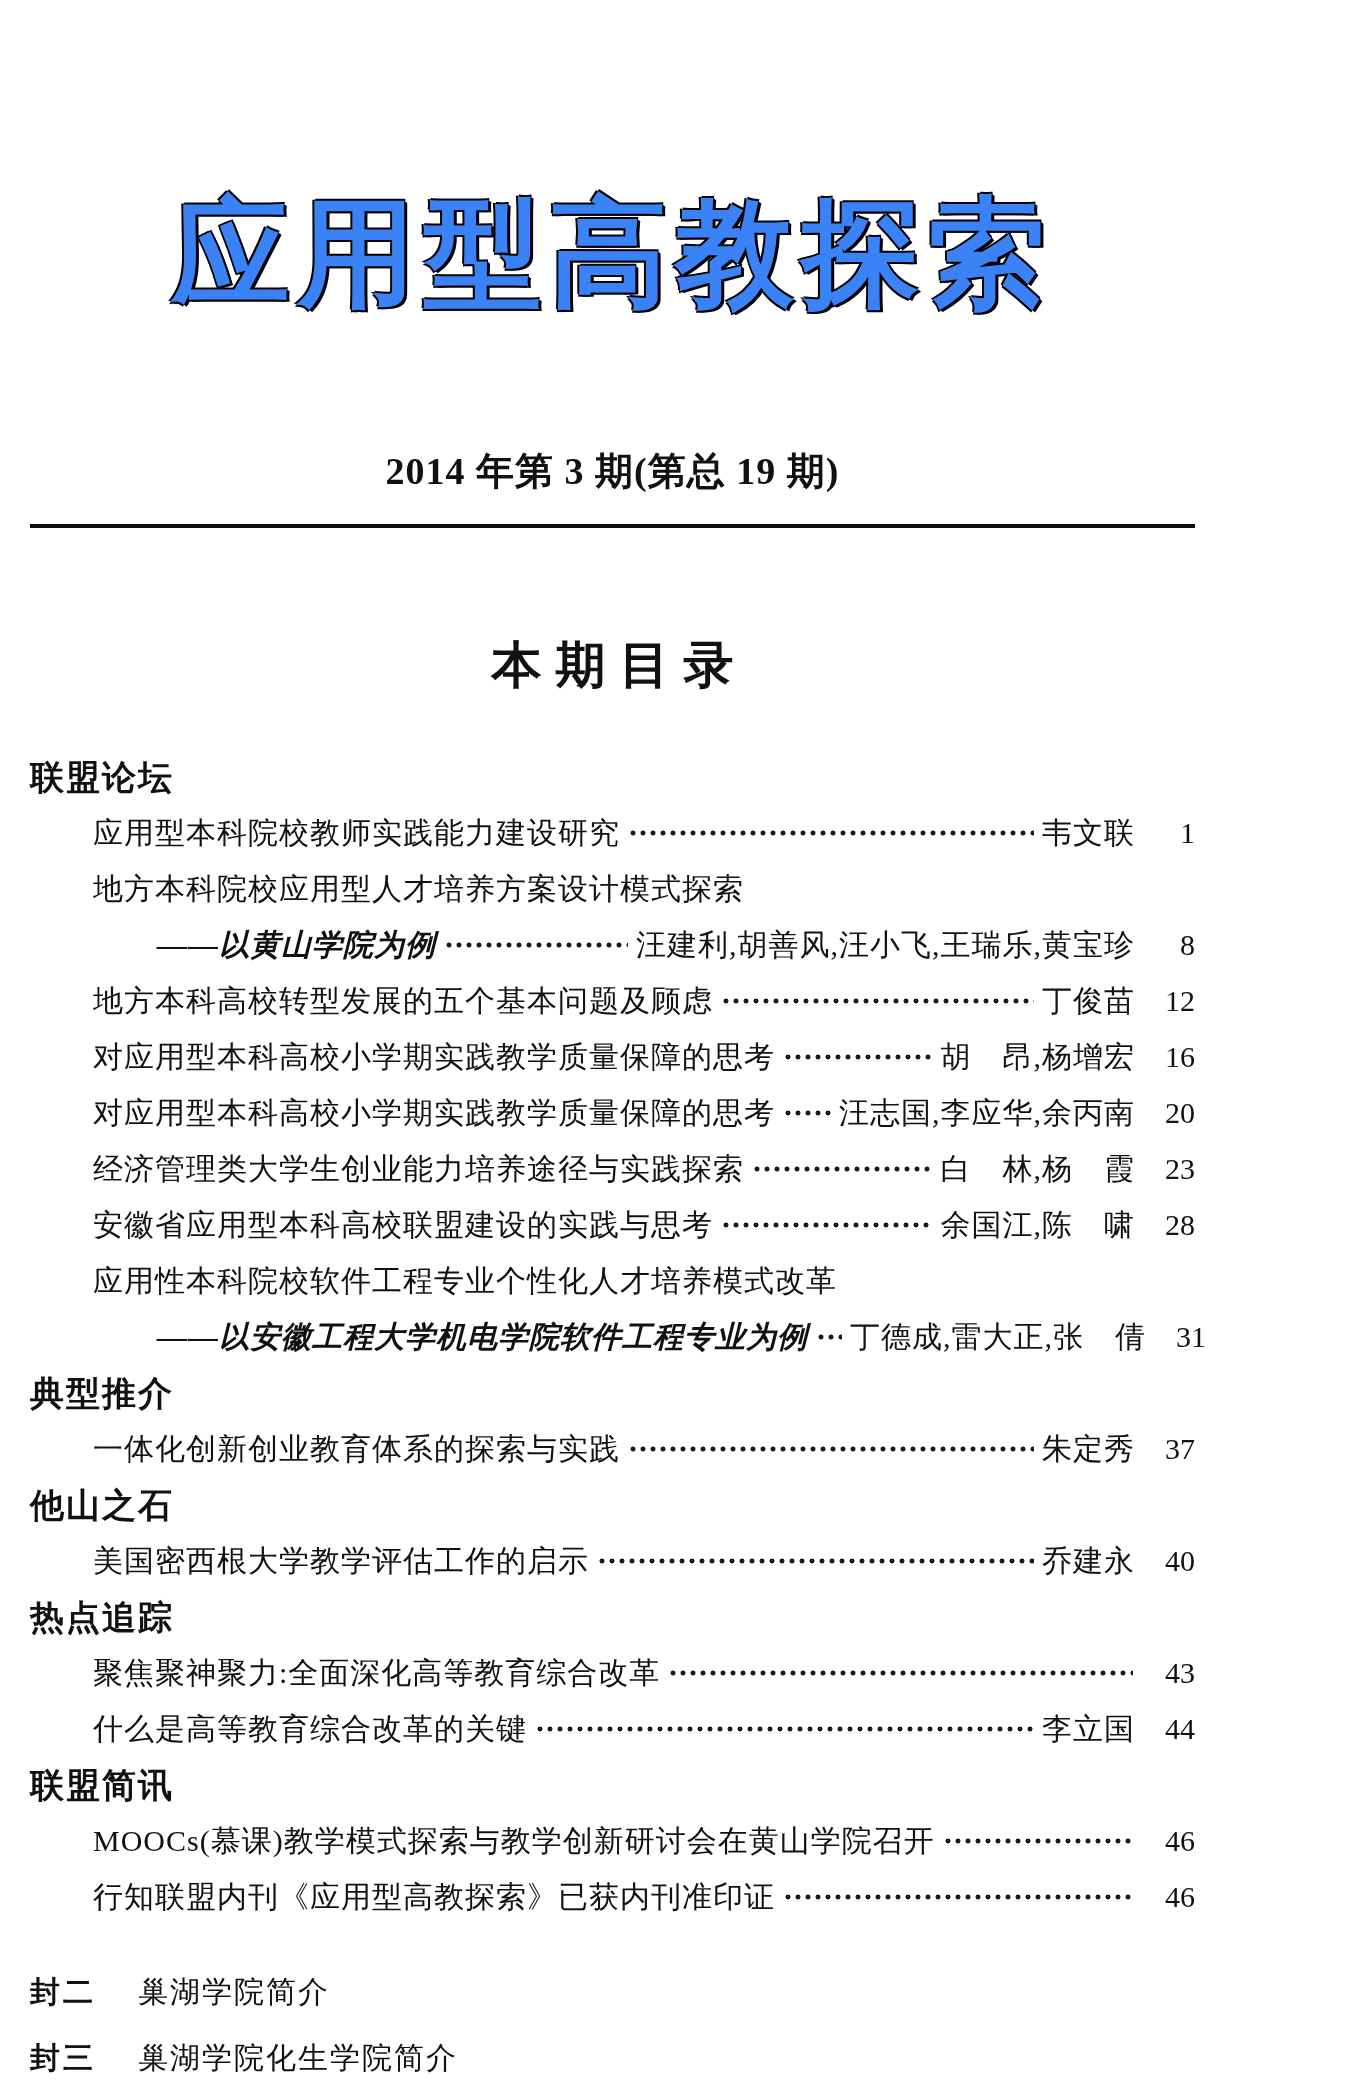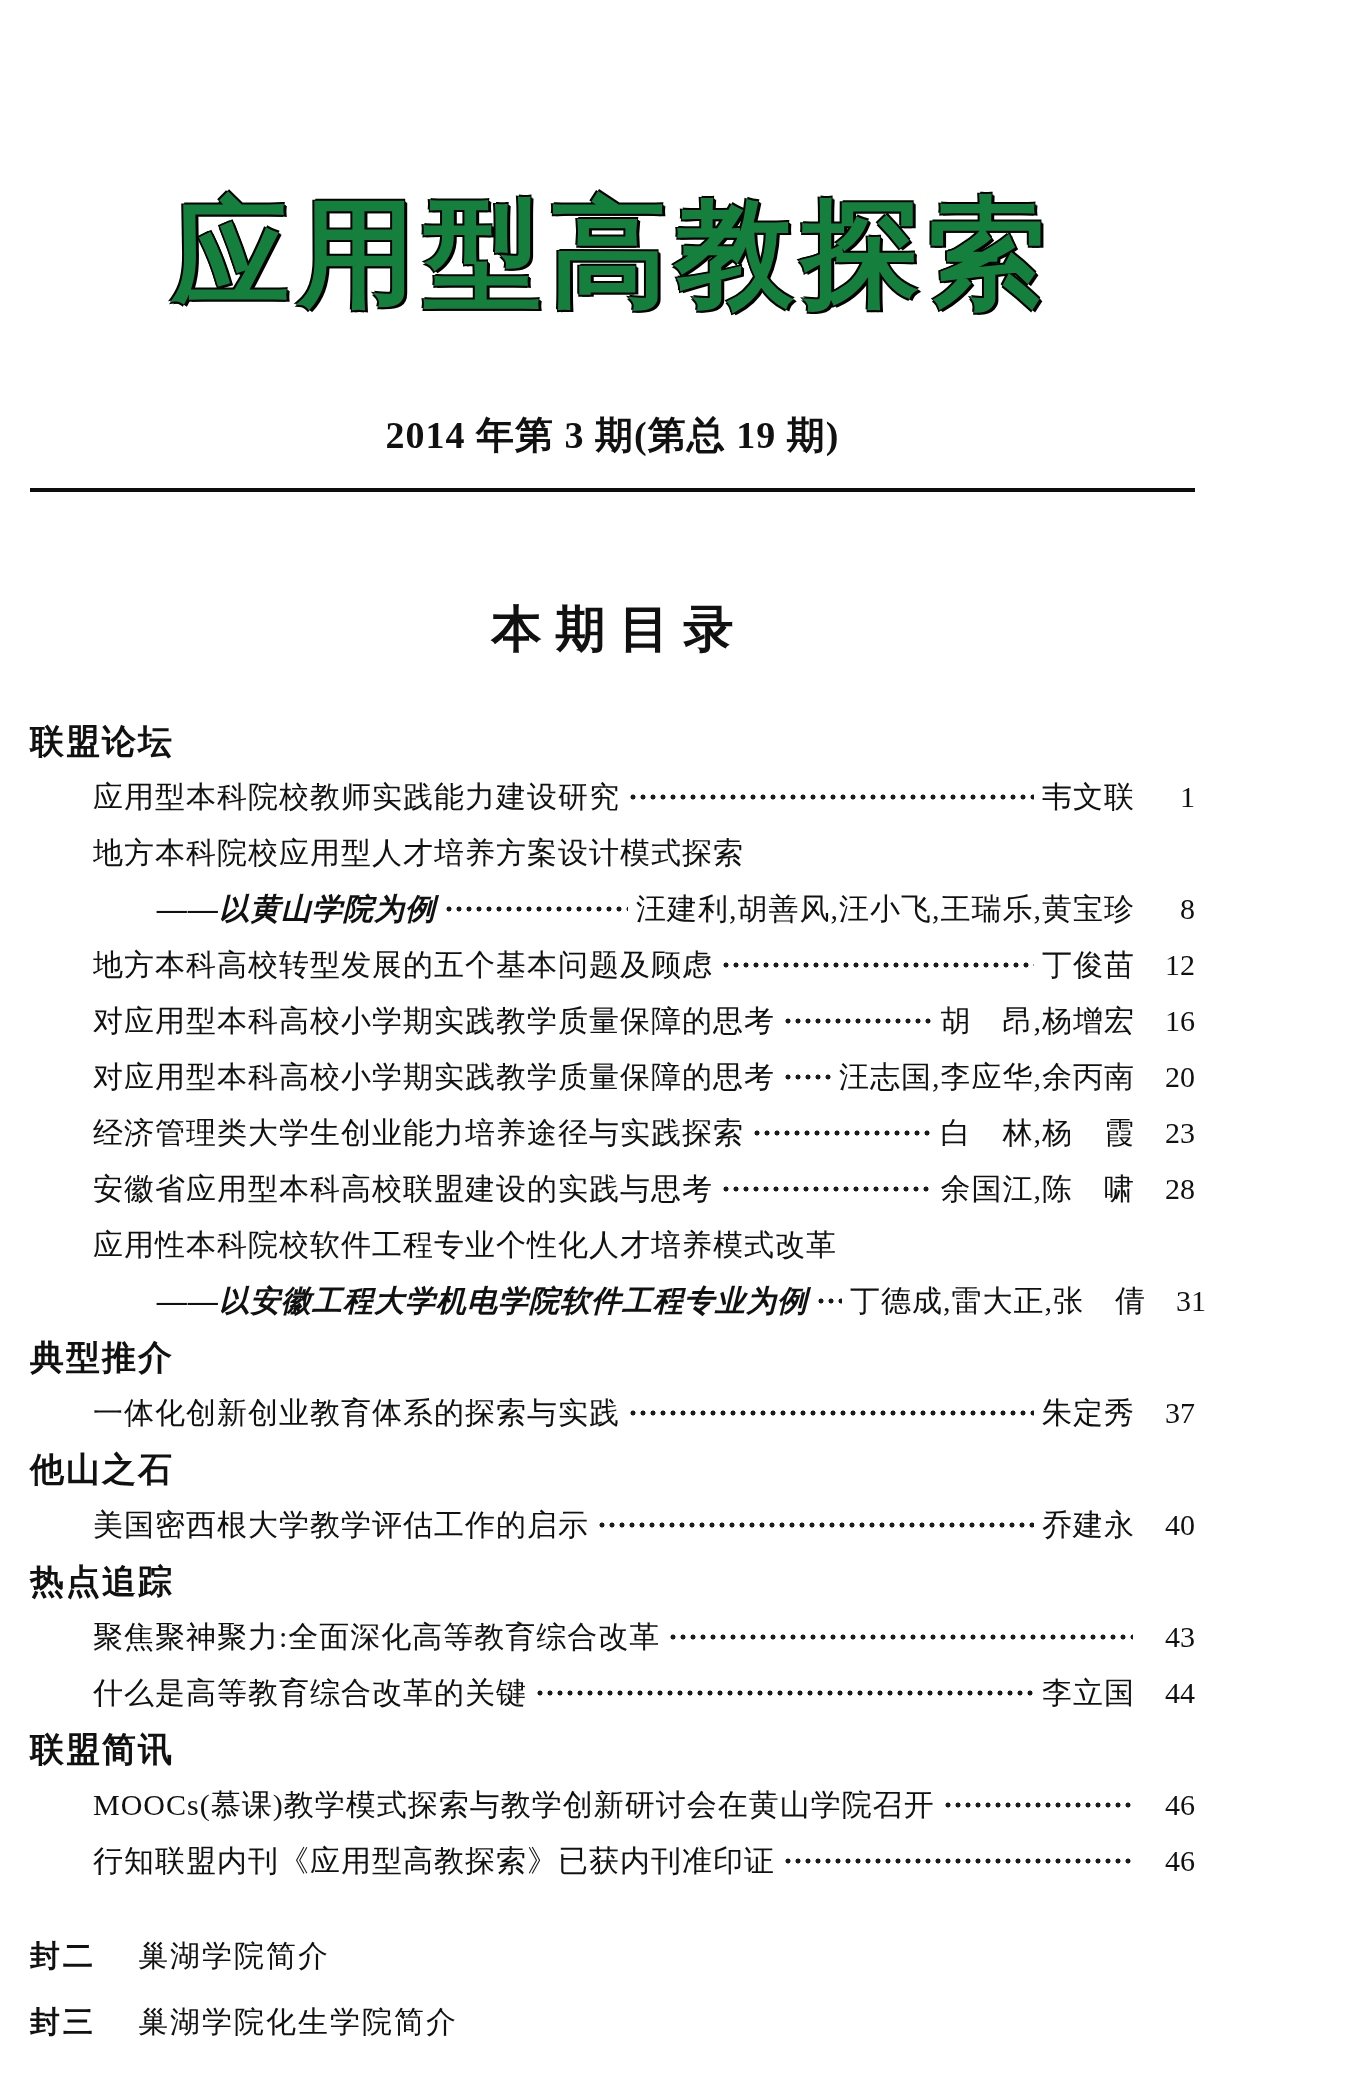--- a/index.html
+++ b/index.html
@@ -20,31 +20,31 @@
     margin-top:158px;
     text-align:center;
     line-height:190px;
     white-space:nowrap;
   }
   .logo-text{
     font-family:"DejaVu Serif", serif;
     font-weight:900;
     font-size:118px;
     letter-spacing:8px;
-    color:#15803d;
+    color:#3b82f6;
     text-shadow:
       0 0 1px #000,
       2px 1px 0 #000,
       -2px -1px 0 #000,
       1px -2px 0 #000,
       -1px 2px 0 #000,
       3px 2px 0 #000;
   }
   .issue{
-    margin-top:28px;
+    margin-top:64px;
     text-align:center;
     font-size:38px;
     font-weight:bold;
     line-height:46px;
     letter-spacing:1px;
   }
   .rule{
     border:none;
     border-top:4px solid #0d0d0d;
     margin:30px 0 0 0;

